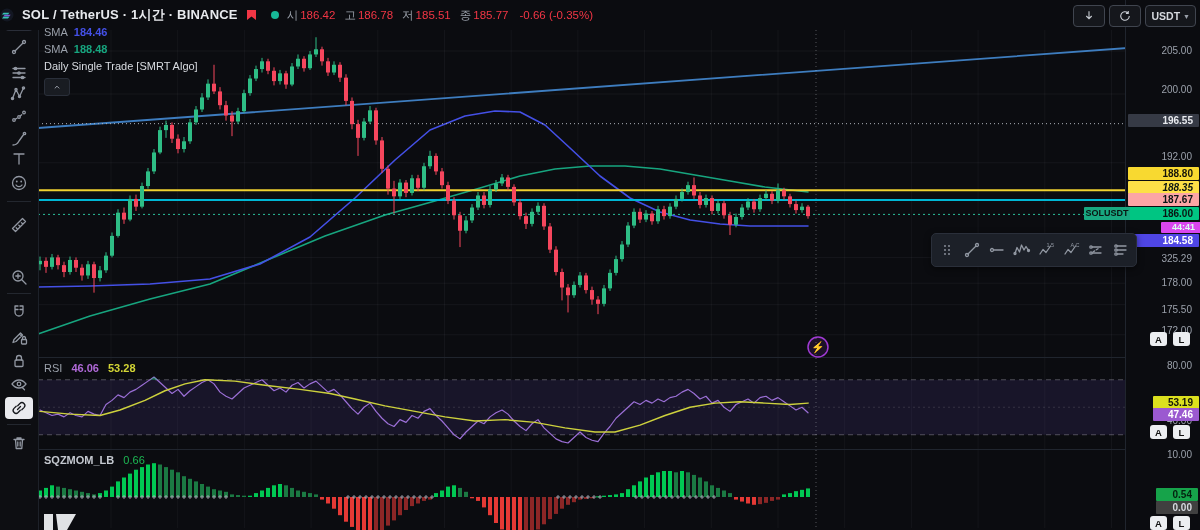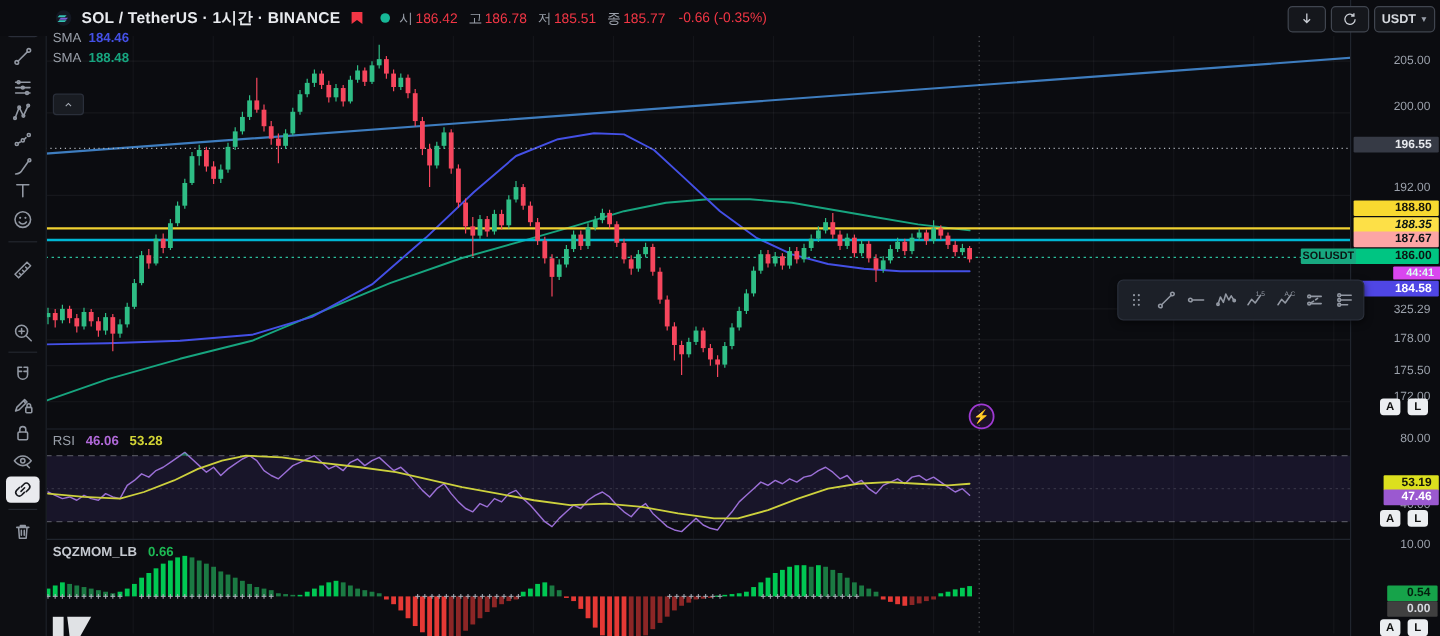--- a/index.html
+++ b/index.html
@@ -3,21 +3,21 @@
 <meta charset="utf-8">
 <style>
   html,body{margin:0;padding:0;}
   body{width:1200px;height:530px;overflow:hidden;position:relative;
        background:#0b0c10;font-family:"Liberation Sans",sans-serif;
        -webkit-font-smoothing:antialiased;}
   #chart-svg{position:absolute;left:0;top:0;z-index:1;}
   .ov{position:absolute;z-index:5;}
   
   #header{left:0;top:0;width:1200px;height:30px;display:flex;align-items:center;
-          padding-left:46px;box-sizing:border-box;gap:8px;background:#0b0c10;}
+          box-sizing:border-box;gap:8px;background:#0b0c10;}
   .title{color:#e8eaee;font-size:13px;font-weight:bold;letter-spacing:.2px;}
   .ohlc{display:flex;gap:9px;font-size:11.5px;align-items:center;}
   .ohlc .lb{color:#9aa0aa;}
   .ohlc .vl{color:#f23645;margin-left:2px;}
   .chg{color:#f23645;font-size:11.5px;margin-left:2px;}
   .hbtn{height:20px;min-width:20px;border:1px solid #40454f;border-radius:4px;
         background:#15171c;color:#d6d9de;display:flex;align-items:center;justify-content:center;
         font-size:10.5px;font-weight:bold;padding:0 5px;gap:3px;}
   #hdr-right{position:absolute;right:4px;top:5px;display:flex;gap:4px;z-index:6;}
   
@@ -27,21 +27,21 @@
   .ltb-item.sel{background:#2a2e39;}
   .ltb-item.selw{background:#e9eaee;}
   .ltb-div{position:absolute;left:7px;width:24px;height:1px;background:#23272f;}
   
   #legend{left:44px;top:24px;font-size:11px;line-height:17px;}
   #legend .lb{color:#9aa0aa;margin-right:6px;}
   .v-blue{color:#4450e6;font-weight:bold;}
   .v-green{color:#17a57f;font-weight:bold;}
   .v-purple{color:#b069d8;font-weight:bold;}
   .v-yellow{color:#d3d535;font-weight:bold;margin-top:20px;}
-  .v-lime{color:#1db954;font-weight:bold;}
+  .v-lime{color:#1db954;font-weight:normal;}
   .algo{color:#d8dbe0;}
   #collapse-btn{left:44px;top:78px;width:24px;height:16px;background:#191c22;
       border:1px solid #2a2f3a;border-radius:3px;display:flex;align-items:center;justify-content:center;}
   #rsi-legend{left:44px;top:362px;font-size:11px;}
   #rsi-legend .lb{color:#9aa0aa;margin-right:6px;}
   #sqz-legend{left:44px;top:454px;font-size:11px;}
   #sqz-legend .lb{color:#c5c9d0;font-weight:bold;margin-right:6px;}
   
   #axis{left:1125px;top:0;width:75px;height:530px;border-left:1px solid #20252e;background:#0b0c10;}
   .tick{position:absolute;left:2px;width:70px;color:#9ba1ab;font-size:10px;text-align:right;padding-right:6px;box-sizing:border-box;}
@@ -774,20 +774,21 @@
   </div>
   <div class="hbtn">
     <span>USDT</span>
     <span style="font-size:7px;color:#9aa0aa;">▼</span>
   </div>
 </div>
 
 <div id="legend" class="ov">
   <div><span class="lb">SMA</span><span class="v-blue">184.46</span></div>
   <div><span class="lb">SMA</span><span class="v-green">188.48</span></div>
+  <div><span class="algo">Daily Single Trade [SMRT Algo]</span></div>
 </div>
 <div id="collapse-btn" class="ov">
   <svg width="12" height="10" viewBox="0 0 18 18" fill="none" stroke="#aab0ba" stroke-width="1.6">
       <path d="M5 11.5L9 7.5l4 4"></path>
     </svg>
 </div>
 
 <div id="rsi-legend" class="ov">
   <span class="lb">RSI</span>
   <span class="v-purple">46.06</span>

